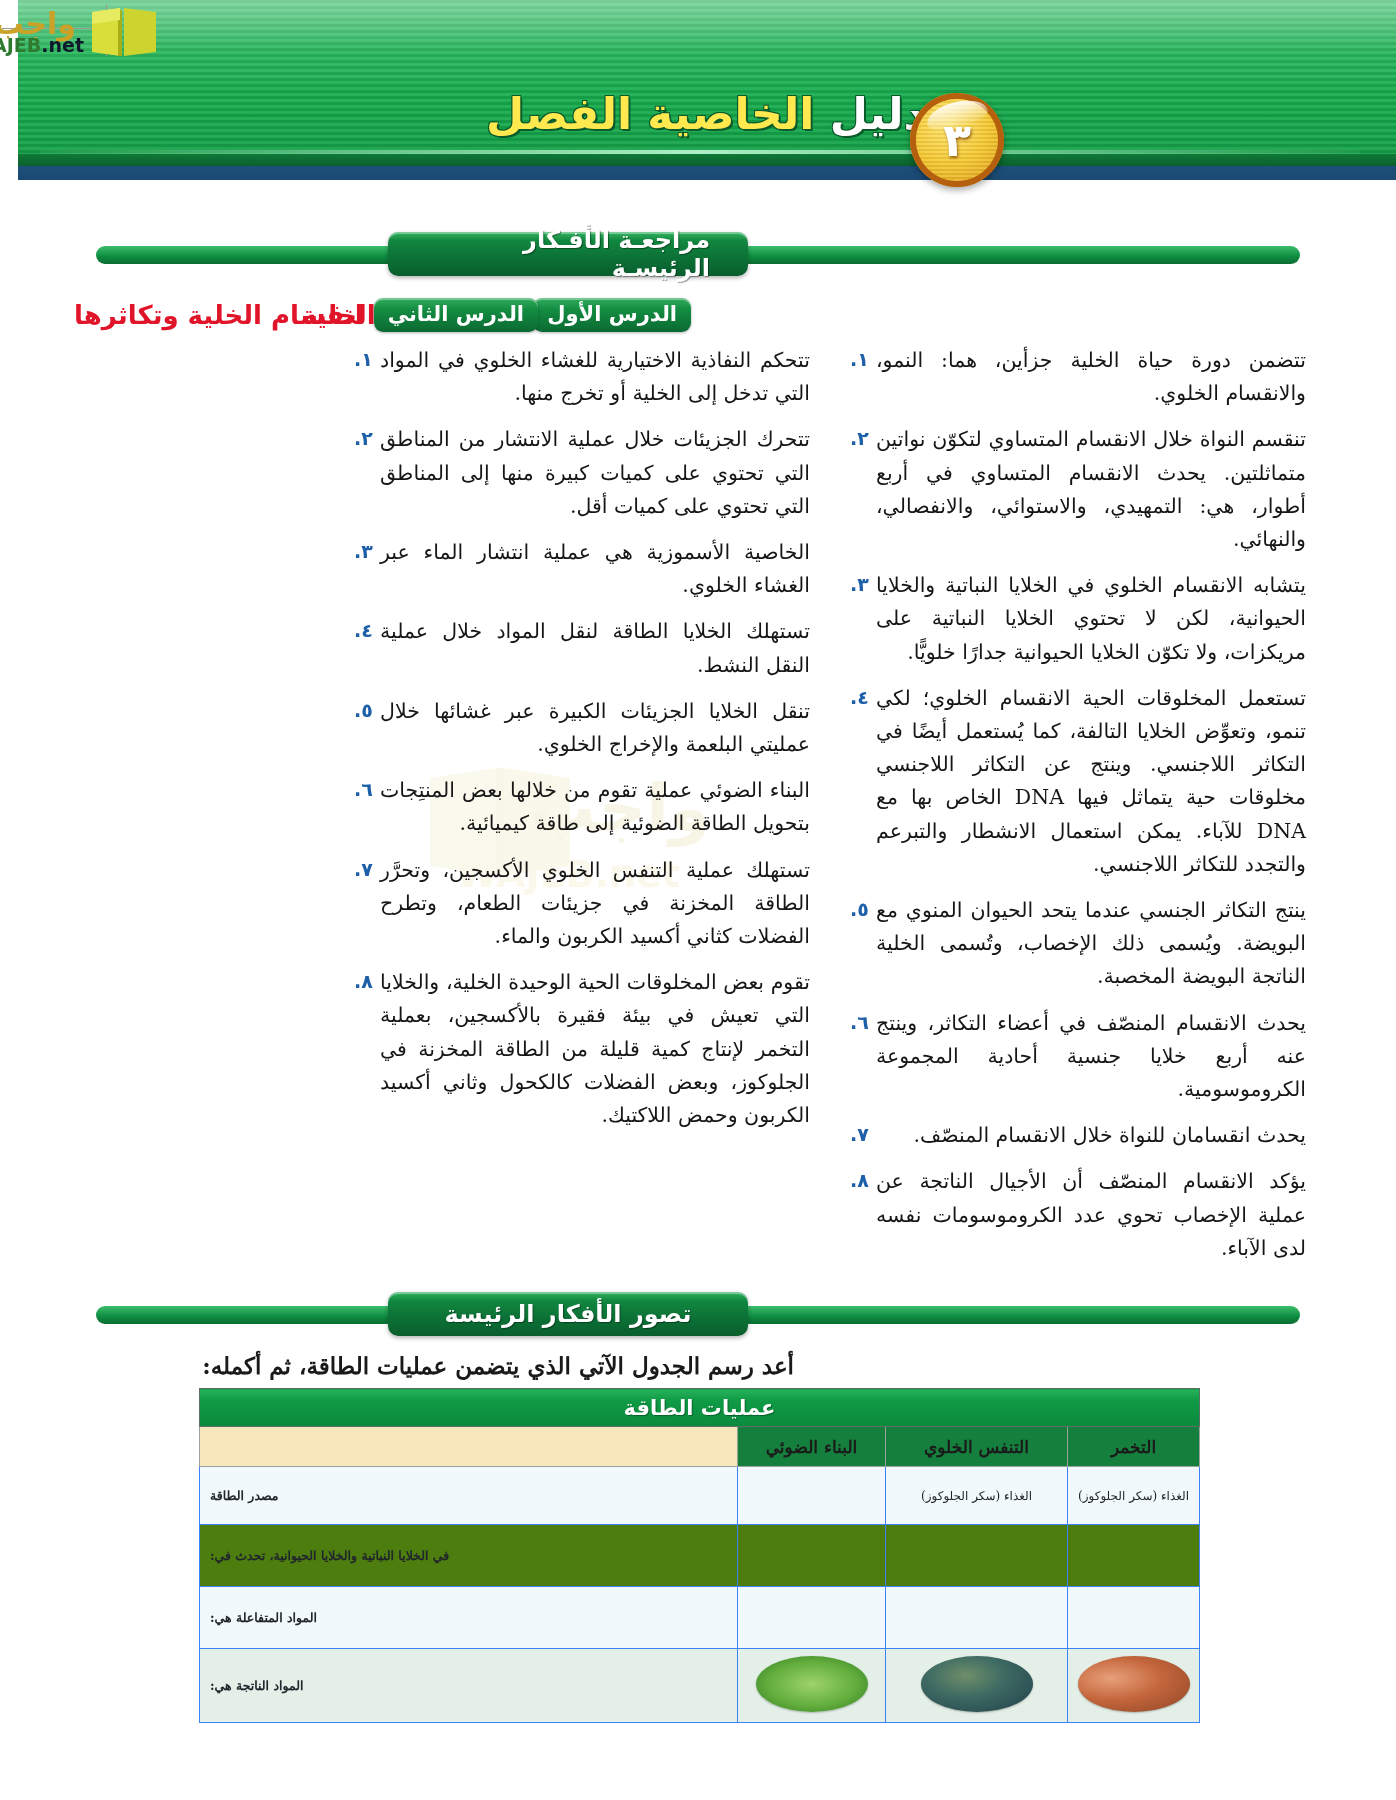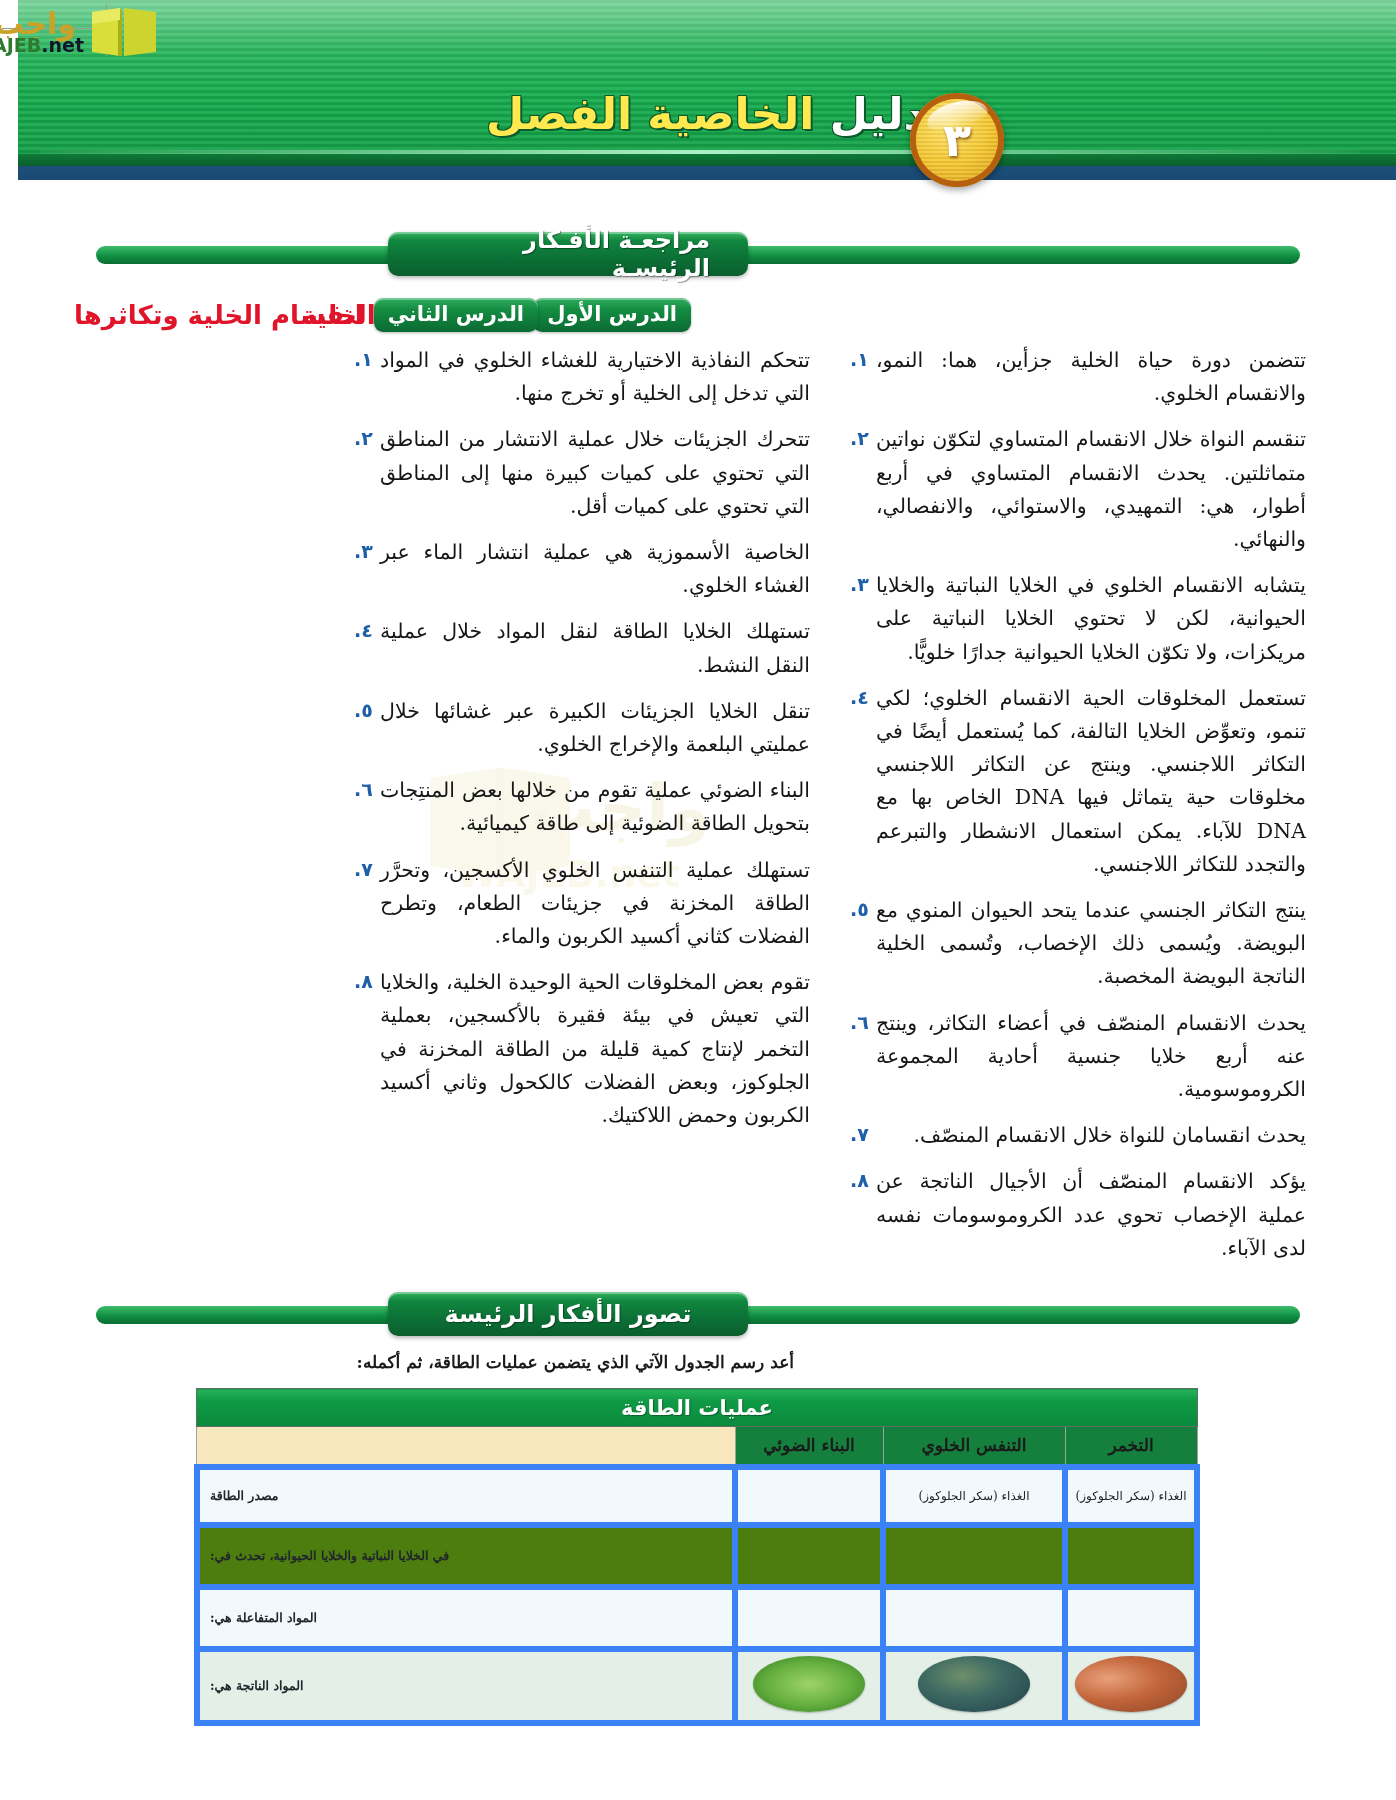--- a/index.html
+++ b/index.html
@@ -202,21 +202,21 @@
     line-height: 1.62;
     color:#161616;
     text-align: justify;
     text-align-last: right;
   }
 
   
   .tbl-instr{
     position:absolute;
     direction: rtl;
-    font-size: 17px;
+    font-size: 23px;
     font-weight: bold;
     color: #1a1a1a;
     font-family: "DejaVu Serif", serif;
   }
   table.energy{
     position:absolute;
     border-collapse: collapse;
     direction: rtl;
     table-layout: fixed;
   }
@@ -238,21 +238,21 @@
     text-align:center;
     height: 40px;
     border: 1px solid #9aa39c;
     font-family: "DejaVu Serif", serif;
   }
   table.energy th.blankhead{
     background:#f8e6bd;
     border: 1px solid #9aa39c;
   }
   table.energy td{
-    border: 6px solid #3b82f6;
+    border: 1px solid #3b82f6;
     font-size: 12.5px;
     color:#20262b;
     font-family: "DejaVu Serif", serif;
   }
   table.energy td.rowlabel{
     text-align:left;
     padding: 4px 8px 4px 10px;
     font-weight: bold;
     font-size: 12.5px;
     vertical-align: middle;

